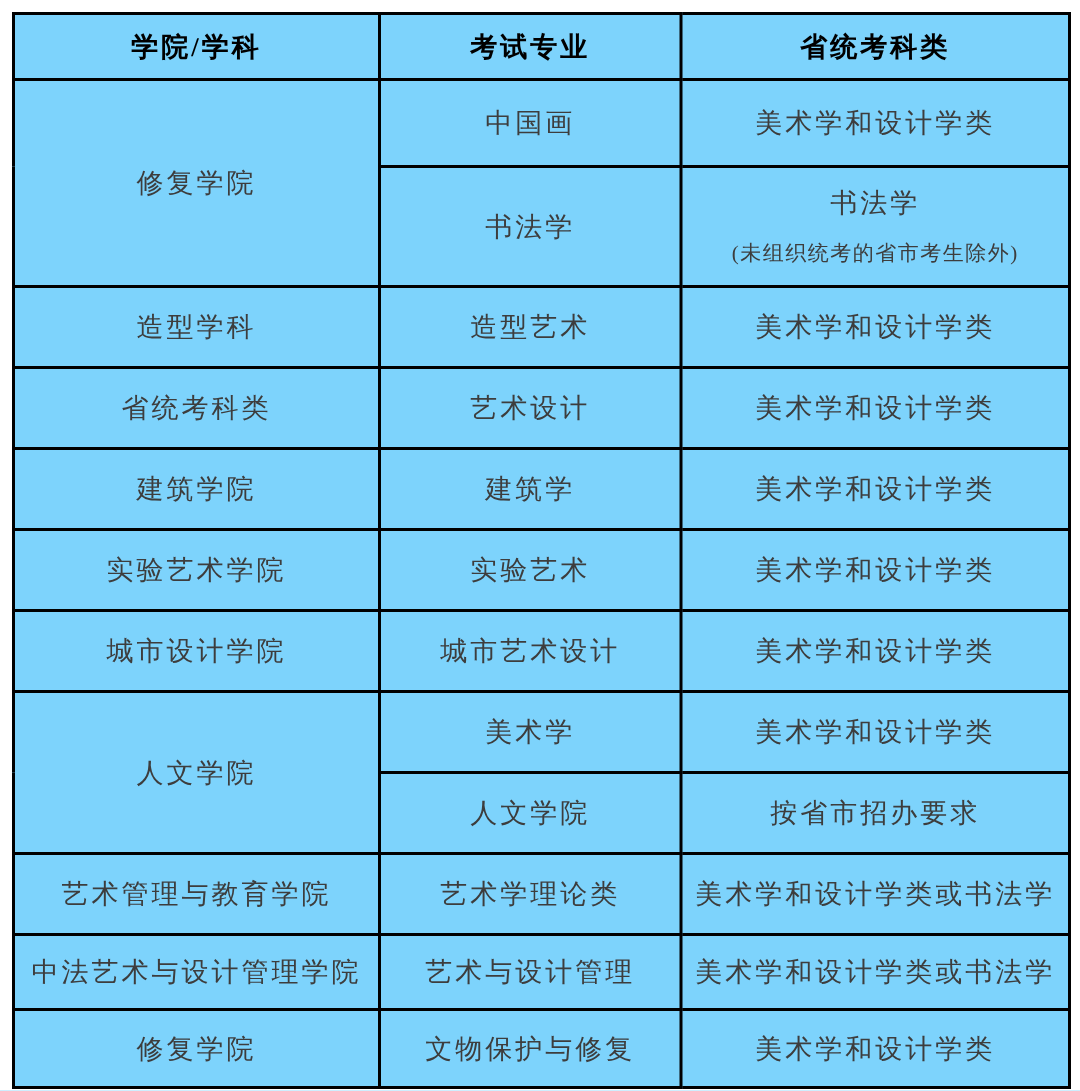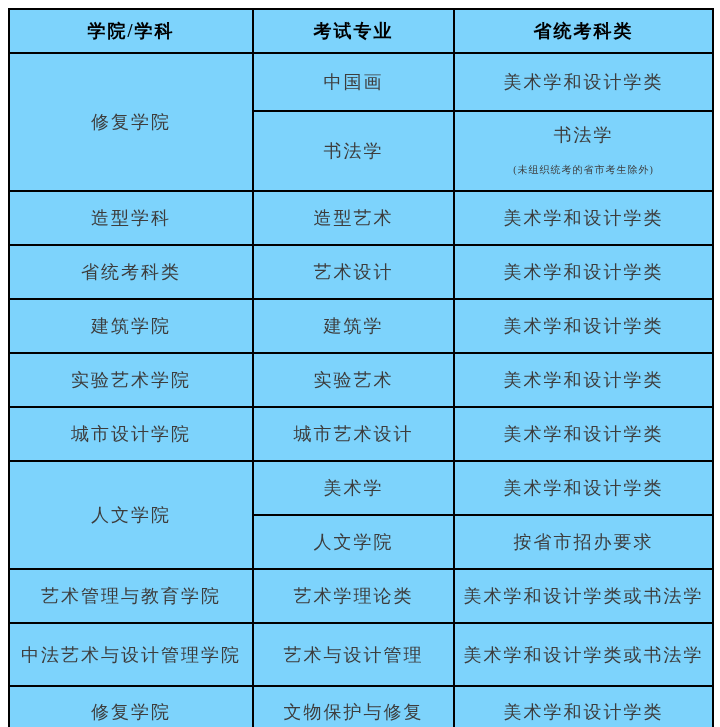--- a/index.html
+++ b/index.html
@@ -40,30 +40,30 @@
   td.cell {
     font-size: 18px;
     font-weight: normal;
     color: #3d3d3d;
     letter-spacing: 2px;
   }
   tr.r-header  { height: 44px; }
   tr.r-first   { height: 58px; }
   tr.r-tall    { height: 80px; }
   tr.r-std     { height: 54px; }
-  tr.r-short   { height: 63px; }
+  tr.r-short   { height: 50px; }
   tr.r-last    { height: 52px; }
   .cat-main {
     font-size: 18px;
     color: #3d3d3d;
     letter-spacing: 2px;
     line-height: 20px;
   }
   .cat-note {
-    font-size: 10px;
+    font-size: 14px;
     color: #3d3d3d;
     letter-spacing: 1px;
     margin-top: 17px;
     line-height: 15px;
   }
 </style>
 </head>
 <body>
 
 <div class="page">

